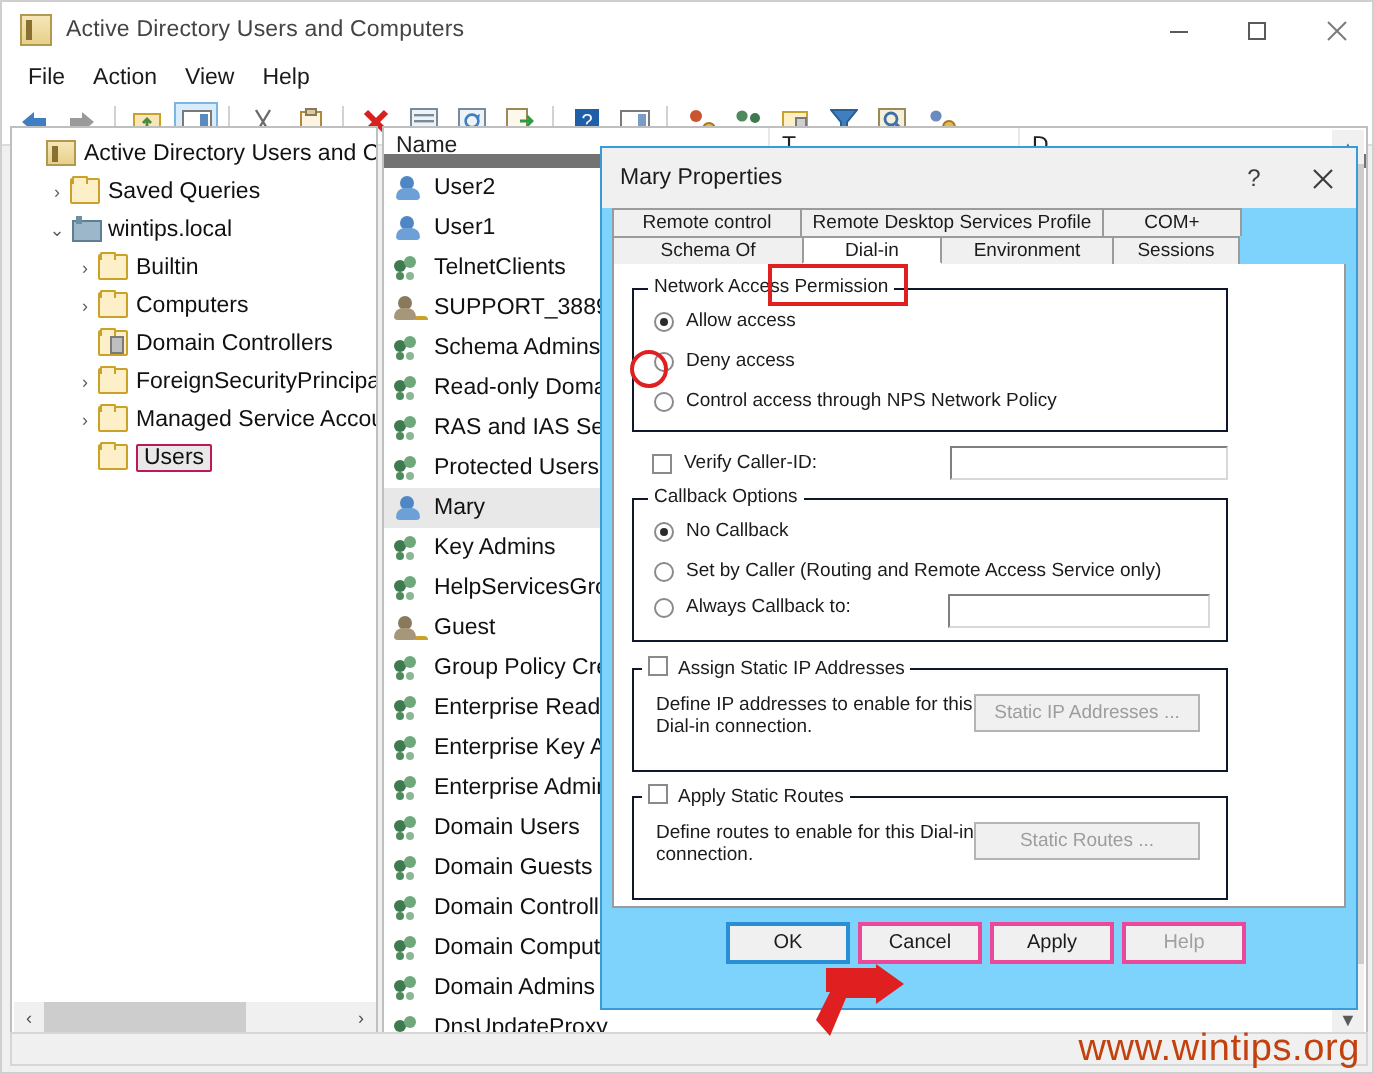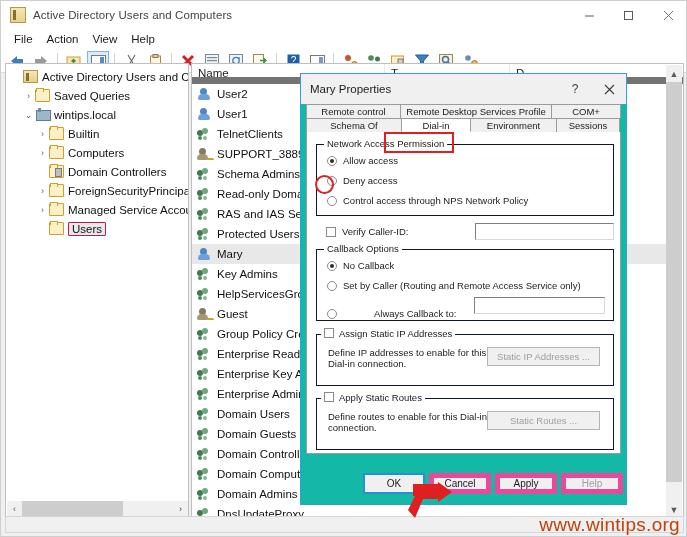--- a/index.html
+++ b/index.html
@@ -180,22 +180,22 @@
     background: #f0f0f0; border: 1px solid #d6d6d6;
   }
   .watermark {
     position: absolute; right: 6px; bottom: 0px;
     font-size: 19px; color: #c2410c; letter-spacing: .3px;
     font-family: "Liberation Sans", sans-serif;
   }
 
   
   .dialog {
-    position: absolute; left: 299px; top: 72px; width: 327px; height: 432px;
-    background: #14b8a6; border: 1px solid #3a9bd9;
+    position: absolute; left: 299px; top: 72px; width: 379px; height: 432px;
+    background: #7dd3fc; border: 1px solid #3a9bd9;
     box-shadow: 0 0 0 0 rgba(0,0,0,0);
   }
   .dlg-title {
     height: 30px; display:flex; align-items:center; position: relative;
     background: #f0f0f0;
   }
   .dlg-title-text { font-size: 11.5px; color:#1b1b1b; margin-left: 9px; }
   .dlg-btns { position:absolute; right: 0; top:0; height: 30px; display:flex; }
   .dlg-btn { width: 34px; height: 30px; display:flex;align-items:center;justify-content:center;
              color:#3c3c3c; font-size: 12px;}
@@ -248,23 +248,23 @@
   }
   .stext {
     position:absolute; font-size: 9.5px; color:#1b1b1b; line-height: 11px;
   }
   .gbtn {
     position:absolute; background:#f0f0f0; border:1px solid #b4b4b4;
     font-size: 9.5px; color:#9d9d9d; display:flex;align-items:center;justify-content:center;
     white-space:nowrap;
   }
 
-  .dlg-footer { position:absolute; left:0; bottom:0; width:100%; height: 40px; }
+  .dlg-footer { position:absolute; left:0; bottom:12px; width:100%; height: 40px; }
   .fbtn {
-    position:absolute; top: 9px; height: 21px; background:#f0f0f0; border:5px solid #ec4899;
+    position:absolute; top: 9px; height: 21px; background:#f0f0f0; border:2px solid #ec4899;
     font-size: 10px; color:#1b1b1b; display:flex;align-items:center;justify-content:center;
   }
   .fbtn.focus { border: 1px solid #2a8ed4; box-shadow: 0 0 0 1px #2a8ed4 inset; }
   .fbtn.dis { color:#a0a0a0; }
 
   
   .anno-ring {
     position:absolute; border: 2px solid #e02020; border-radius: 50%;
     pointer-events:none;
   }
@@ -652,21 +652,21 @@
       <div class="grp" style="left:9px; top:117px; width:298px; height:72px;">
         <span class="grp-label">Callback Options</span>
         <div class="radio" style="left:10px; top:10px;">
           <span class="rdot on"></span>
           <span>No Callback</span>
         </div>
         <div class="radio" style="left:10px; top:30px;">
           <span class="rdot"></span>
           <span>Set by Caller (Routing and Remote Access Service only)</span>
         </div>
-        <div class="radio" style="left:10px; top:58px;gap:31px;">
+        <div class="radio" style="left:10px; top:48px;">
           <span class="rdot"></span>
           <span>Always Callback to:</span>
         </div>
         <div class="tbox" style="left:157px; top:47px; width:131px; height:17px;"></div>
       </div>
 
       <div class="grp" style="left:9px; top:202px; width:298px; height:52px;">
         <span class="grp-label" style="left:4px; padding:0 3px;">
           <span class="cbox" style="display:inline-block; vertical-align:-1px; margin-right:5px;"></span><span>Assign Static IP Addresses</span>
         </span>

